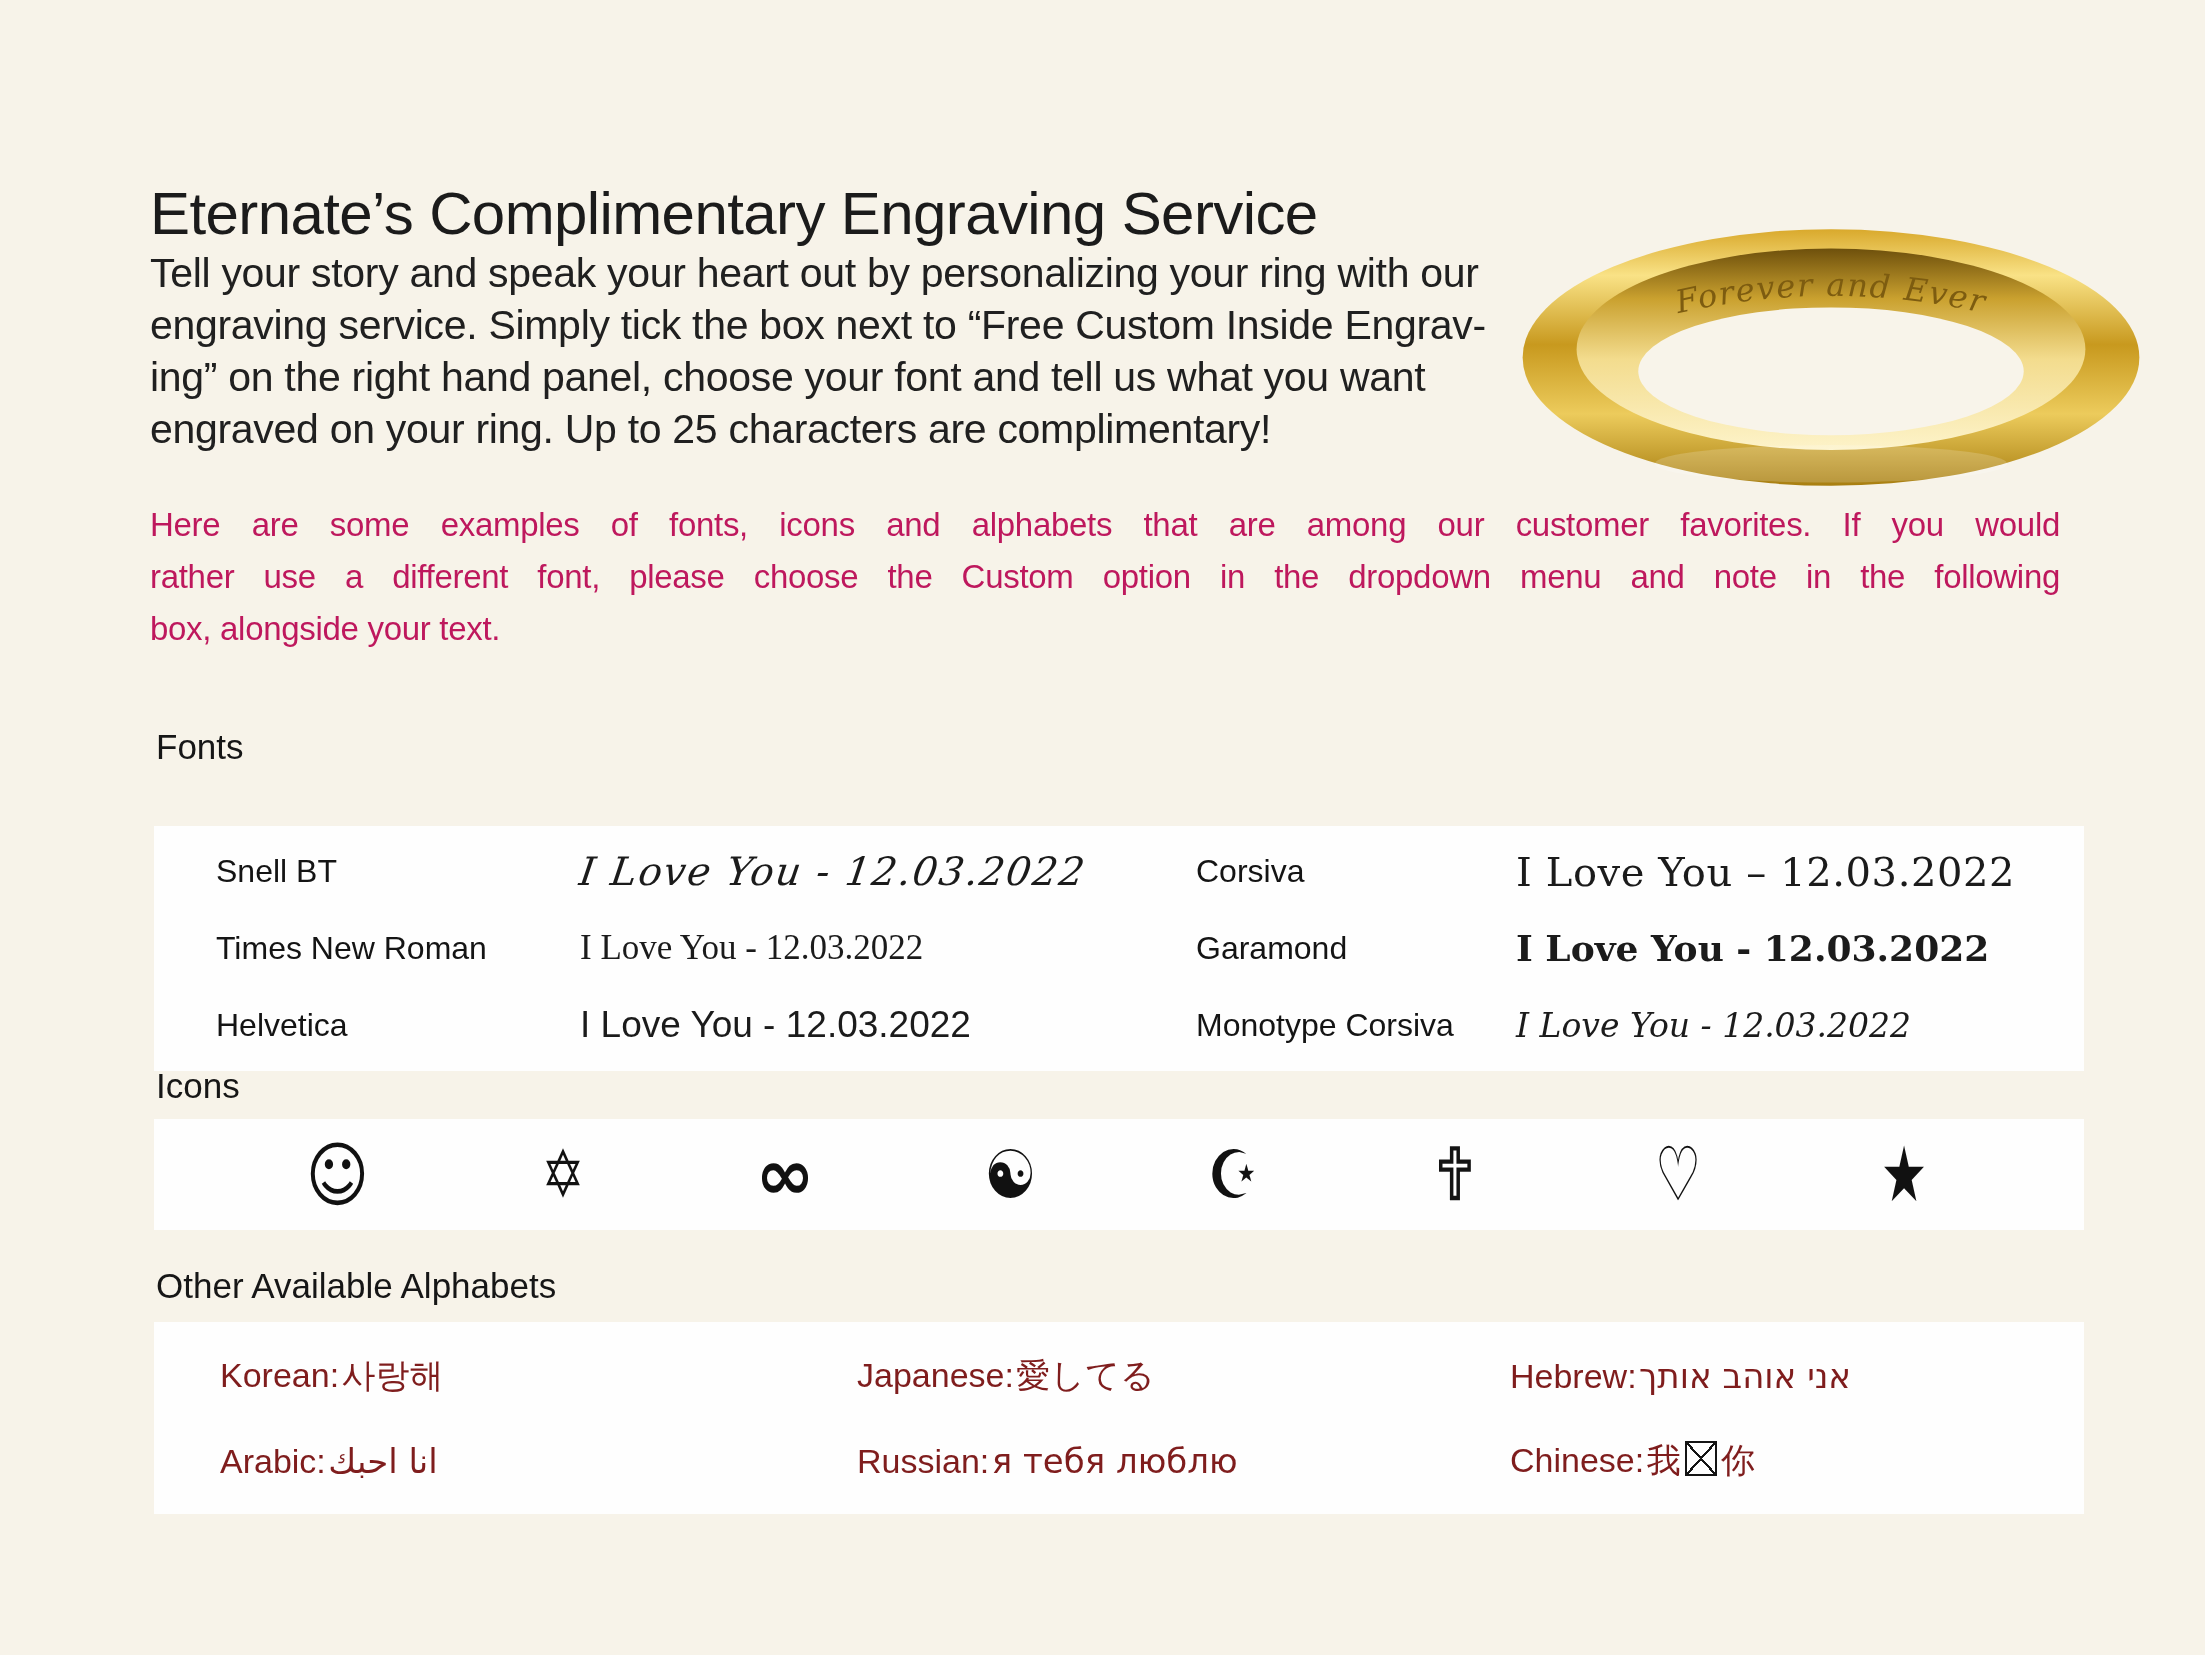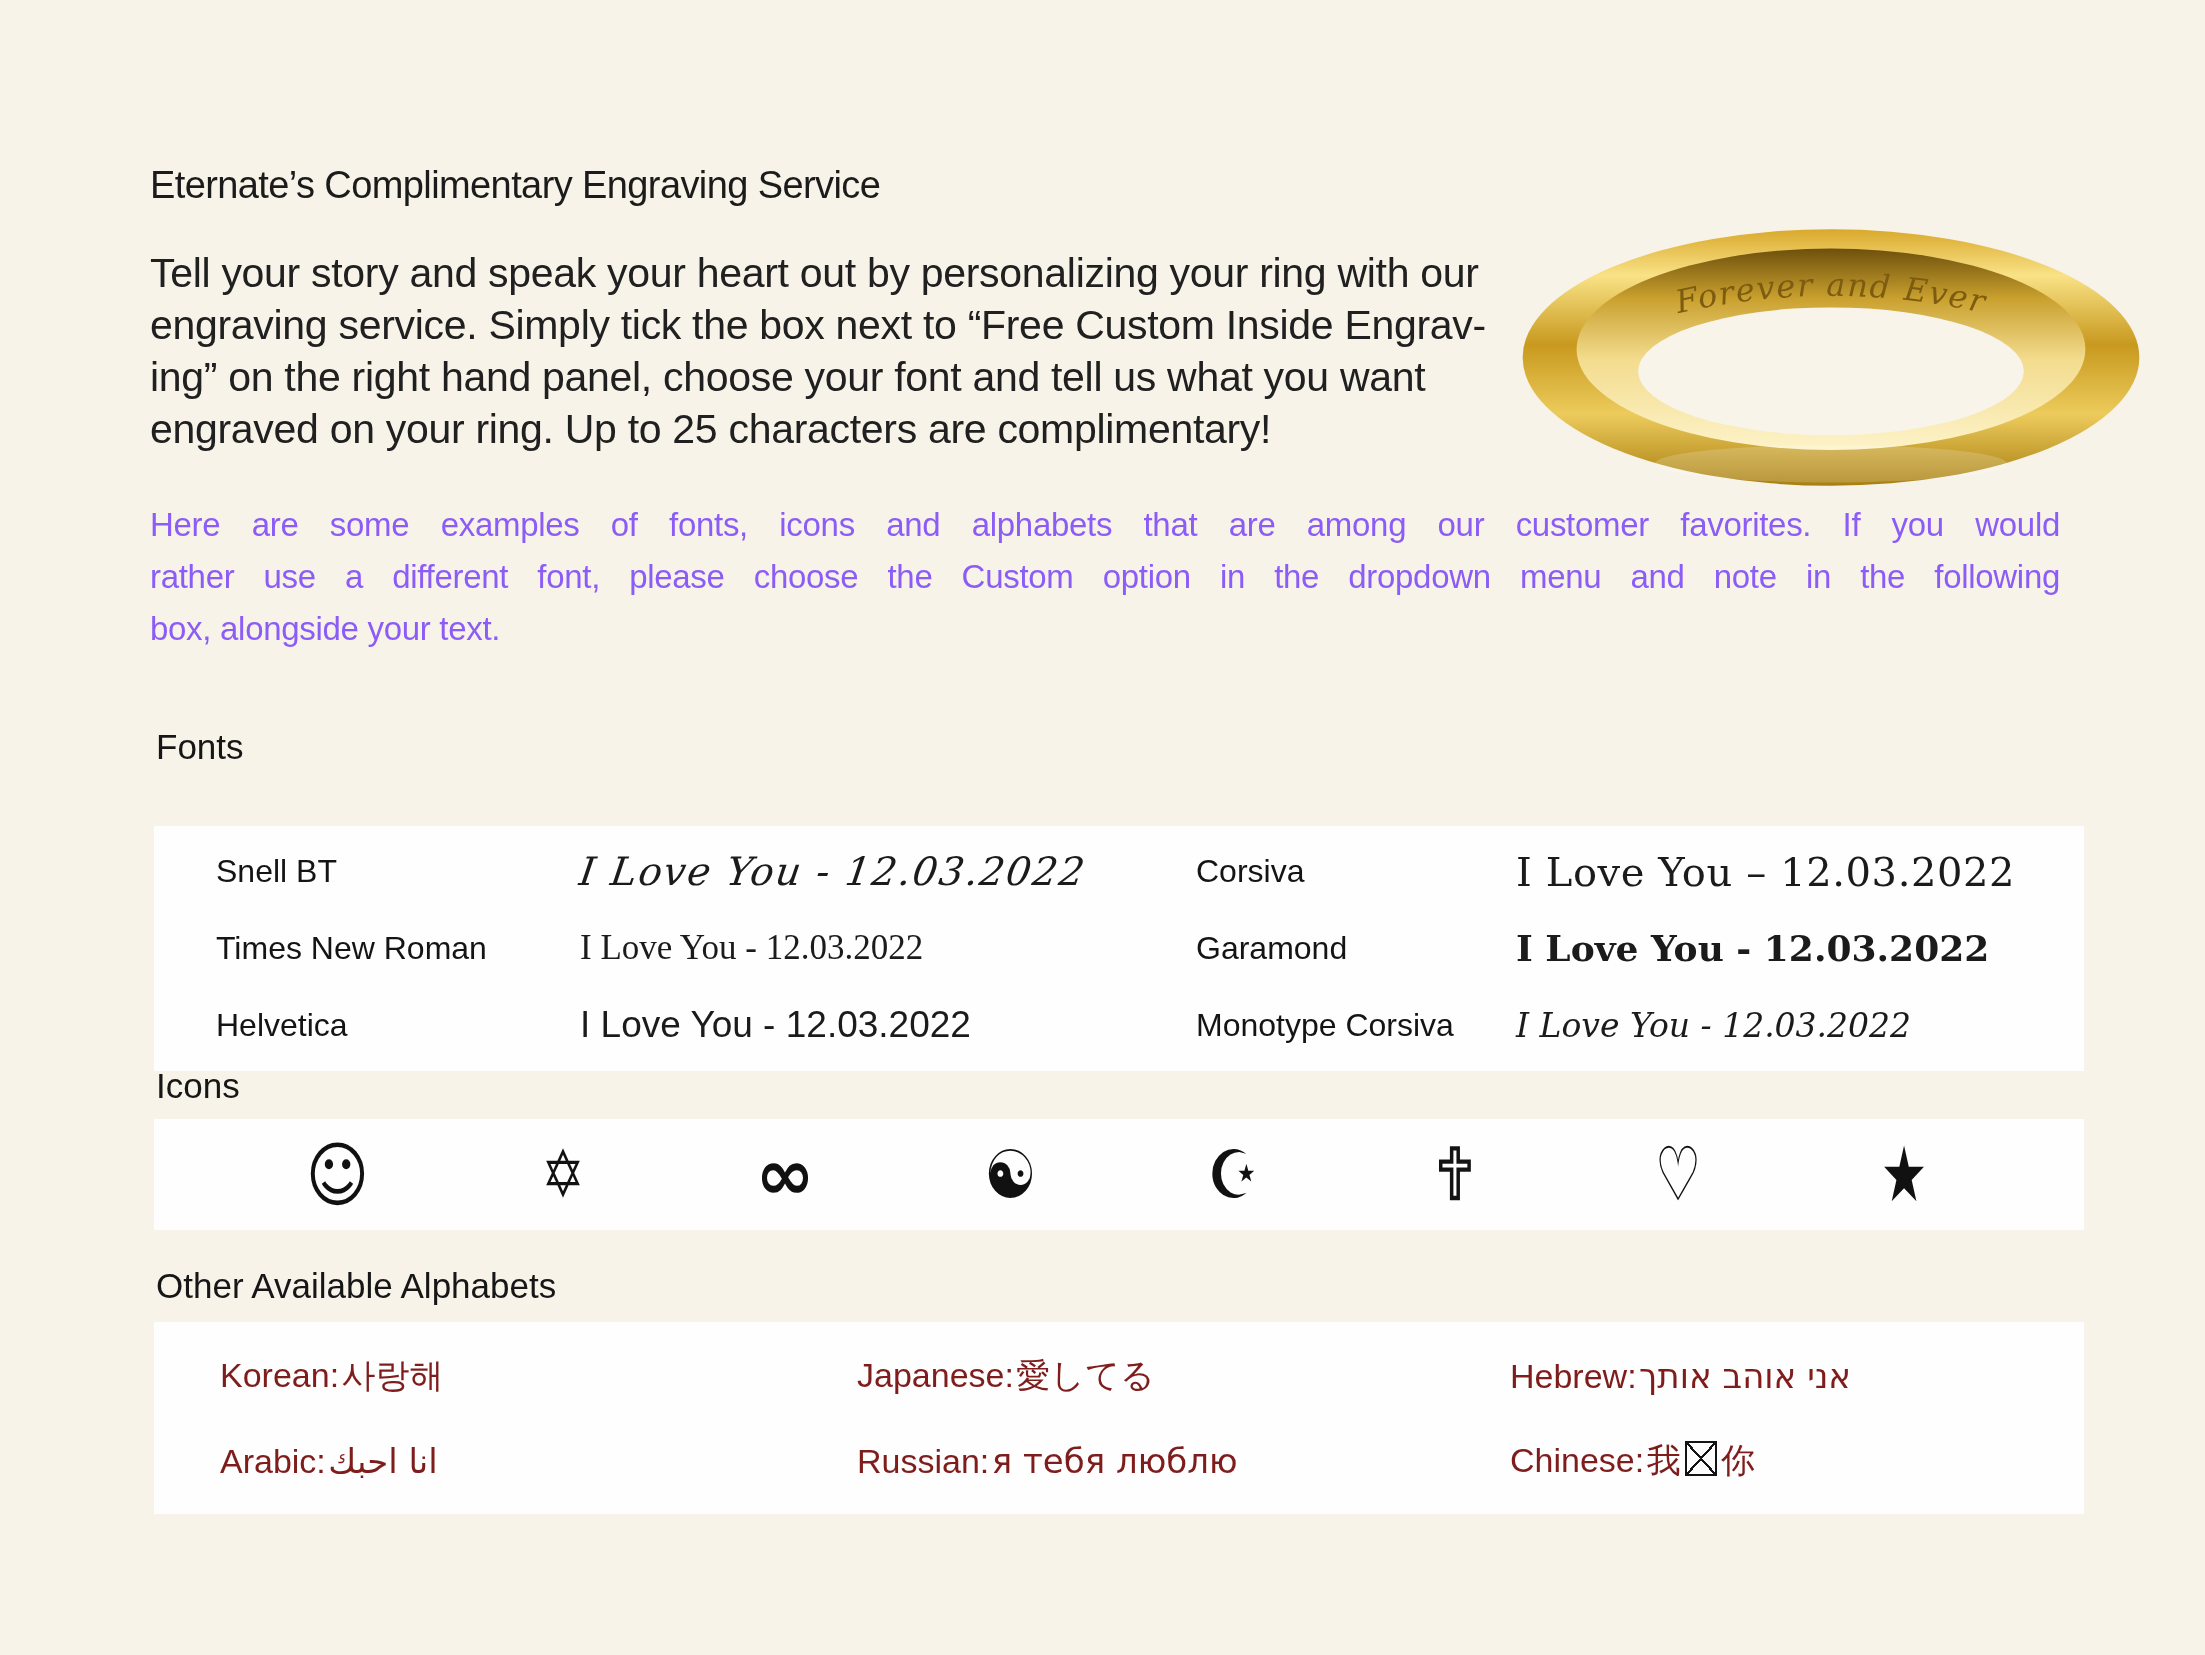--- a/index.html
+++ b/index.html
@@ -1,29 +1,29 @@
 <!DOCTYPE html>
 <html style="font-size:8.8px"><head>
 <meta charset="utf-8">
 <style>
   html,body{margin:0;padding:0;background:#f7f3e9;}
   .page{position:relative;width:2205px;height:1656px;background:#f7f3e9;overflow:hidden;
         font-family:"Liberation Sans","DejaVu Sans",sans-serif;color:#1b1b1b;}
 
-  .page-title{position:absolute;left:150px;top:139px;font-size:38px;font-weight:500;
+  .page-title{position:absolute;left:150px;top:139px;font-size:60px;font-weight:500;
               letter-spacing:-0.6px;white-space:nowrap;}
 
   .intro{position:absolute;left:150px;top:247px;font-size:41px;line-height:52px;
          letter-spacing:-0.3px;color:#202020;}
   .intro .line{white-space:nowrap;}
 
   .ring-wrap{position:absolute;left:1519px;top:227px;width:624px;height:261px;}
 
   .desc{position:absolute;left:150px;top:499px;width:1910px;font-size:33px;line-height:52px;
-        letter-spacing:-0.3px;color:#8b5cf6;}
+        letter-spacing:-0.3px;color:#be185d;}
   .desc .line{text-align:justify;text-align-last:justify;}
   .desc .line.last{text-align-last:left;}
 
   .section-label{position:absolute;left:156px;font-size:35px;font-weight:400;color:#161616;}
   .label-fonts{top:727px;}
   .label-icons{top:1066px;}
   .label-alphabets{top:1266px;}
 
   .box{position:absolute;left:154px;width:1930px;background:#fefefe;}
   .fonts-box{top:780px;height:245px;display:grid;grid-template-columns:1042px auto;

